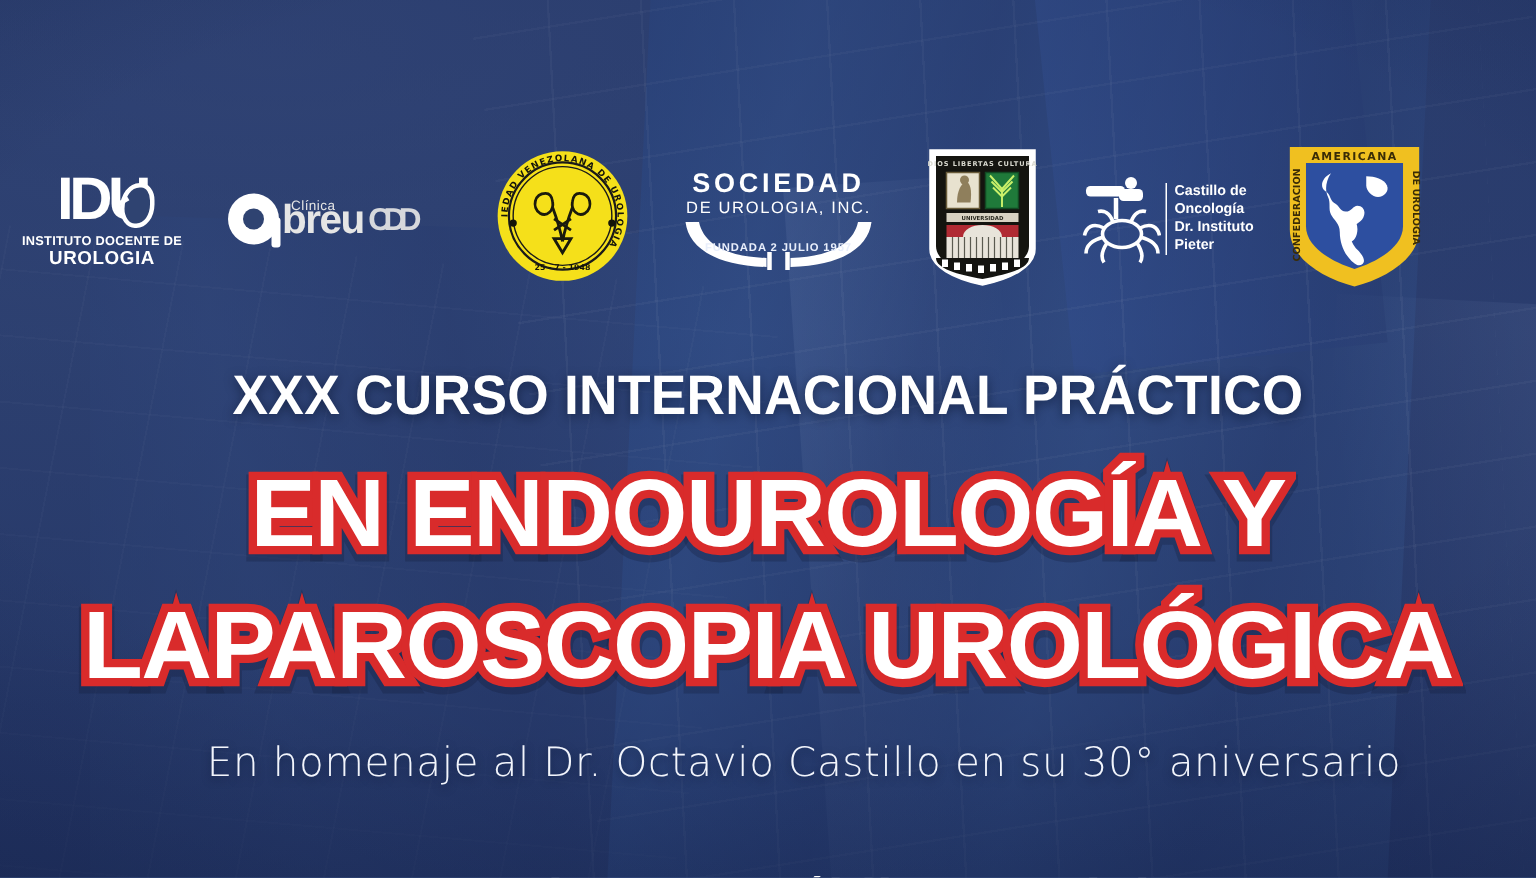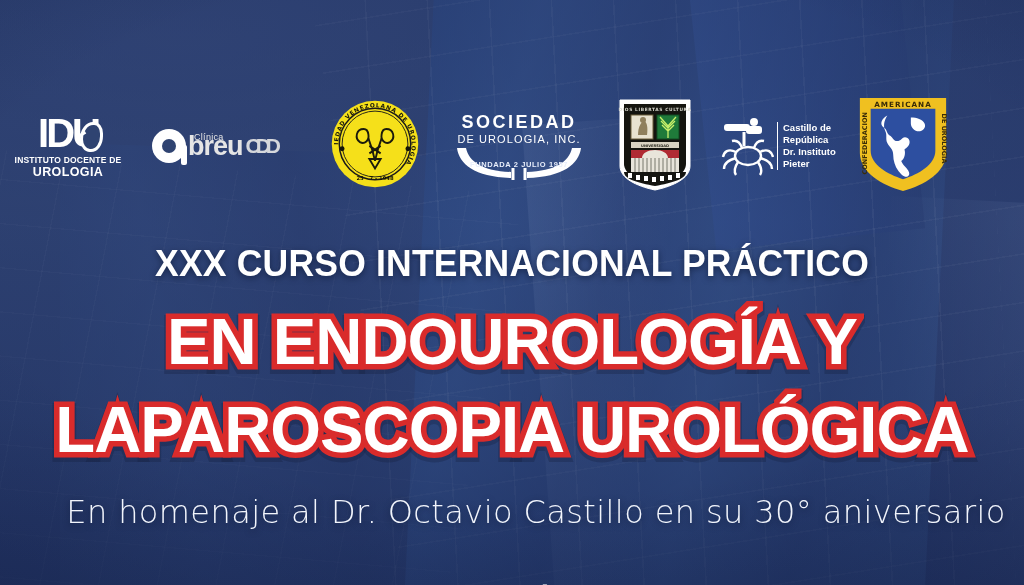--- a/index.html
+++ b/index.html
@@ -170,21 +170,21 @@
   .hl1{top:305px;font-size:64px;transform:scaleX(1.02);}
   .hl2{top:393px;font-size:64px;transform:scaleX(1.02);}
   .hl-shadow{
     position:absolute;left:0;right:0;text-align:center;
     font-family:"Liberation Sans",sans-serif;font-weight:bold;
     color:transparent;-webkit-text-stroke:14px rgba(20,30,60,.30);
     letter-spacing:-1px;white-space:nowrap;
   }
   .homage{
     position:absolute;left:0;right:0;top:493px;text-align:center;
-    color:#f2f5fc;font-size:32px;font-weight:300;letter-spacing:.4px;
+    color:#f2f5fc;font-size:27px;font-weight:300;letter-spacing:.4px;
     font-family:"DejaVu Sans",sans-serif;
     text-shadow:0 2px 6px rgba(8,16,40,.5);
     padding-left:48px;
   }
   .bottom-cut{
     position:absolute;left:0;right:0;bottom:-26px;text-align:center;
     color:#ffffff;font-size:30px;font-weight:bold;letter-spacing:.5px;
     font-family:"DejaVu Sans",sans-serif;overflow:hidden;height:30px;
   }
 </style>
@@ -305,21 +305,21 @@
           <path d="M20,50 C16,56 16,60 18,63"></path>
           <path d="M42,40 C50,36 54,40 55,45"></path>
           <path d="M42,46 C50,48 54,52 54,57"></path>
           <path d="M40,50 C44,56 44,60 42,63"></path>
           <path d="M24,36 C22,30 18,28 14,29"></path>
           <path d="M36,36 C38,30 42,28 46,29"></path>
         </g>
       </svg>
       <div class="onco-txt">
         <div>Castillo de</div>
-        <div>República</div>
+        <div>Oncología</div>
         <div>Dr. Instituto</div>
         <div>Pieter</div>
       </div>
     </div>
 
     <div class="logo cau">
       <svg width="98" height="104" viewBox="0 0 100 106">
         <path d="M6,6 H94 V62 C94,82 72,95 50,101 C28,95 6,82 6,62 Z" fill="#f0c020"></path>
         <path d="M17,17 H83 V60 C83,74 66,84 50,89 C34,84 17,74 17,60 Z" fill="#2d4fa0"></path>
         <text font-size="7.4" font-family="DejaVu Sans, sans-serif" font-weight="bold" fill="#3a2c06" letter-spacing="1" transform="translate(50,15)" text-anchor="middle">AMERICANA</text>

